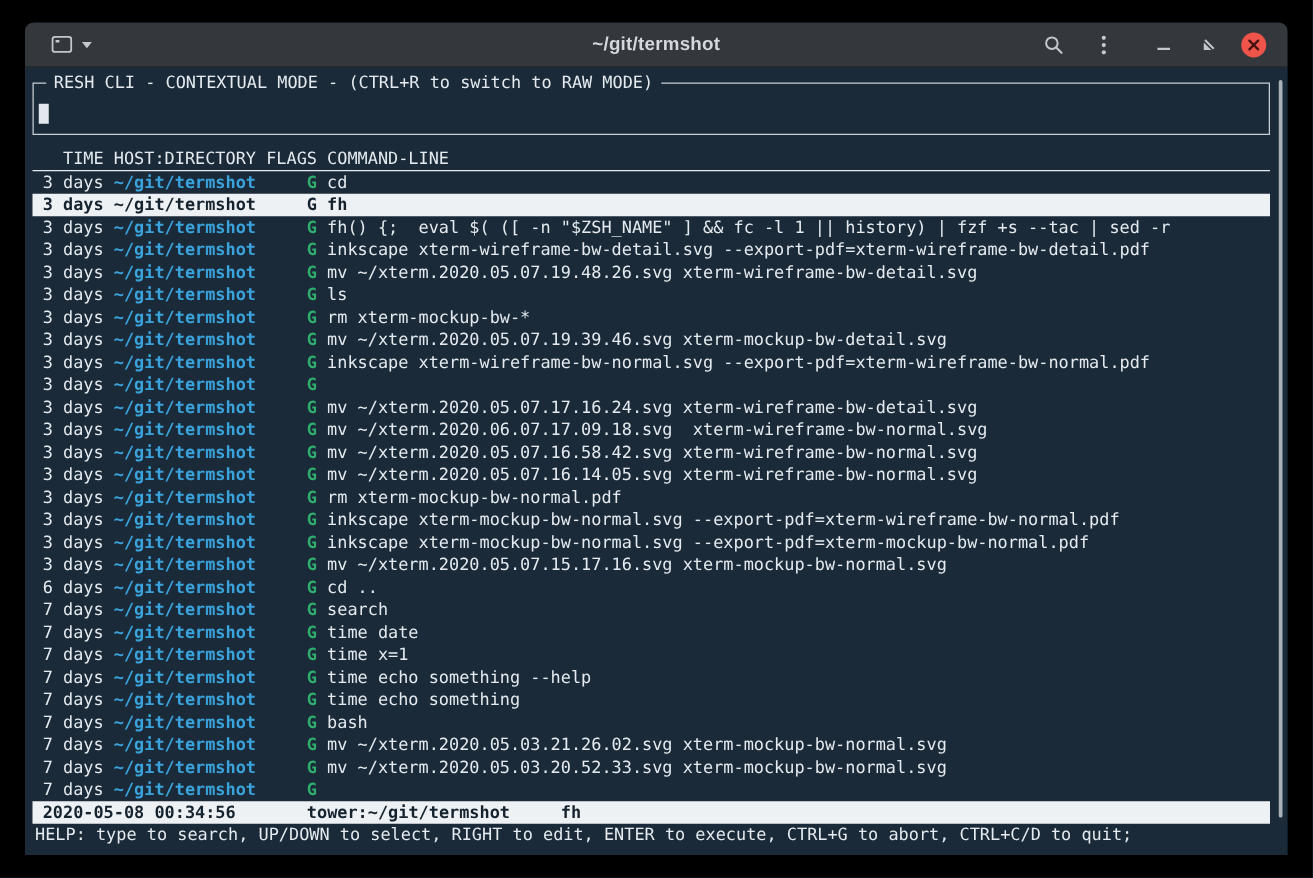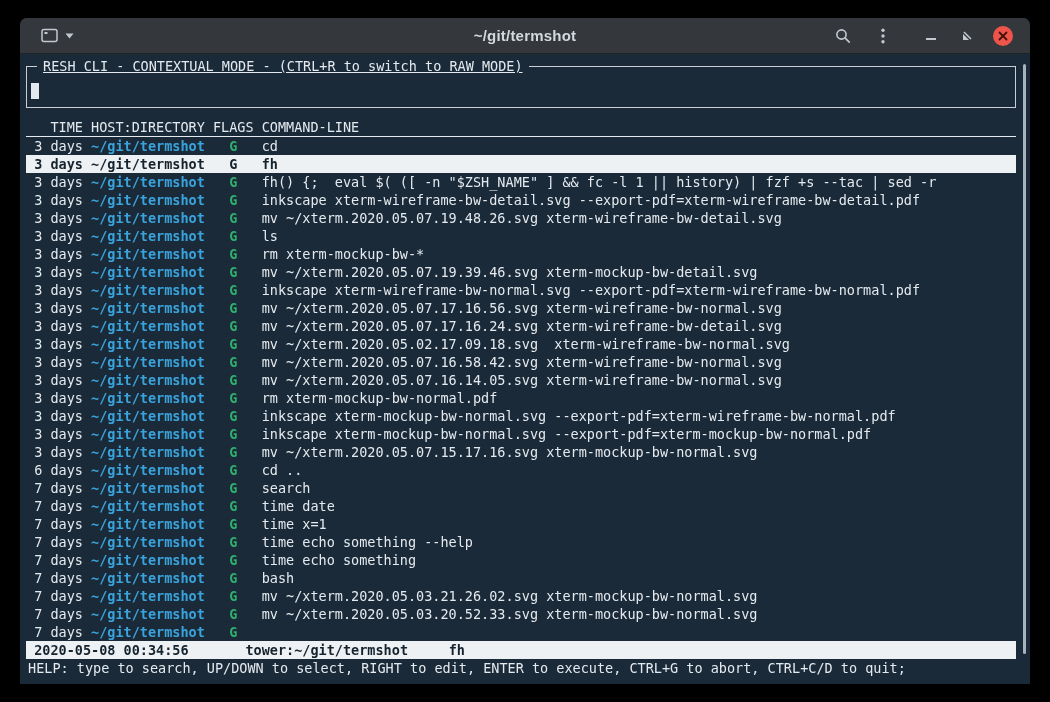--- a/index.html
+++ b/index.html
@@ -43,34 +43,33 @@
     padding:6px 14px 0 6px;box-sizing:border-box;overflow:hidden;
   }
   .search-box{
     position:relative;border:1px solid var(--border_color,#c8ced4);
     height:42px;box-sizing:border-box;margin-top:6px;
   }
   .search-legend{
     position:absolute;top:-10px;left:10px;padding:0 6px;
     background:var(--terminal_bg,#1b2a38);color:var(--terminal_fg,#e4eaef);
     white-space:pre;
-    text-decoration:underline;
   }
   .cursor-block{
     position:absolute;left:4px;top:16px;width:8px;height:16px;
     background:#e2e8ed;
   }
   .hdr{
     margin-top:10px;height:19px;line-height:18px;box-sizing:border-box;
     border-bottom:1px solid var(--terminal_fg,#e4eaef);
     display:flex;column-gap:1ch;padding-left:1ch;white-space:pre;
   }
   .c-time{width:6ch;flex:0 0 auto;white-space:pre;text-align:right;}
   .c-dir{width:14ch;flex:0 0 auto;white-space:pre;text-align:center;}
-  .c-flag{width:5ch;flex:0 0 auto;white-space:pre;box-sizing:border-box;}
+  .c-flag{width:5ch;flex:0 0 auto;white-space:pre;box-sizing:border-box;text-align:right;}
   .c-flag-val{padding-left:2ch;}
   .c-cmd{flex:1 1 auto;white-space:pre;overflow:hidden;}
   .row{
     height:18px;line-height:18px;display:flex;column-gap:1ch;padding-left:1ch;white-space:pre;
   }
   .row .c-dir{color:var(--dir_color,#3aa3dc);font-weight:bold;}
   .row .c-flag{color:var(--flag_color,#2fae6e);font-weight:bold;}
   .row.selected{background:var(--highlight_bg,#eef1f4);}
   .row.selected span{color:var(--highlight_fg,#15232e) !important;font-weight:bold;}
   .statusbar{
@@ -221,33 +220,32 @@
         <div class="row">
     <span class="c-time">3 days</span>
     <span class="c-dir">~/git/termshot</span>
     <span class="c-flag c-flag-val">G</span>
     <span class="c-cmd">inkscape xterm-wireframe-bw-normal.svg --export-pdf=xterm-wireframe-bw-normal.pdf</span>
   </div>
         <div class="row">
     <span class="c-time">3 days</span>
     <span class="c-dir">~/git/termshot</span>
     <span class="c-flag c-flag-val">G</span>
-    <span class="c-cmd">mv ~/xterm.2020.05.07.17.16.56.svg xterm-wireframe-bw-normal.svg</span>
   </div>
         <div class="row">
     <span class="c-time">3 days</span>
     <span class="c-dir">~/git/termshot</span>
     <span class="c-flag c-flag-val">G</span>
     <span class="c-cmd">mv ~/xterm.2020.05.07.17.16.24.svg xterm-wireframe-bw-detail.svg</span>
   </div>
         <div class="row">
     <span class="c-time">3 days</span>
     <span class="c-dir">~/git/termshot</span>
     <span class="c-flag c-flag-val">G</span>
-    <span class="c-cmd">mv ~/xterm.2020.05.02.17.09.18.svg  xterm-wireframe-bw-normal.svg</span>
+    <span class="c-cmd">mv ~/xterm.2020.06.07.17.09.18.svg  xterm-wireframe-bw-normal.svg</span>
   </div>
         <div class="row">
     <span class="c-time">3 days</span>
     <span class="c-dir">~/git/termshot</span>
     <span class="c-flag c-flag-val">G</span>
     <span class="c-cmd">mv ~/xterm.2020.05.07.16.58.42.svg xterm-wireframe-bw-normal.svg</span>
   </div>
         <div class="row">
     <span class="c-time">3 days</span>
     <span class="c-dir">~/git/termshot</span>

